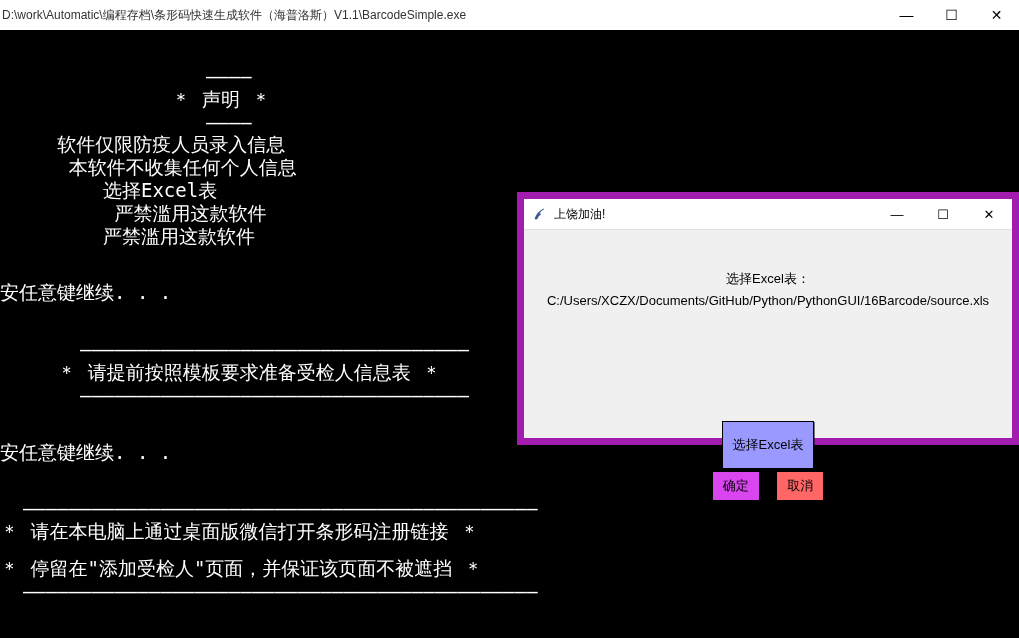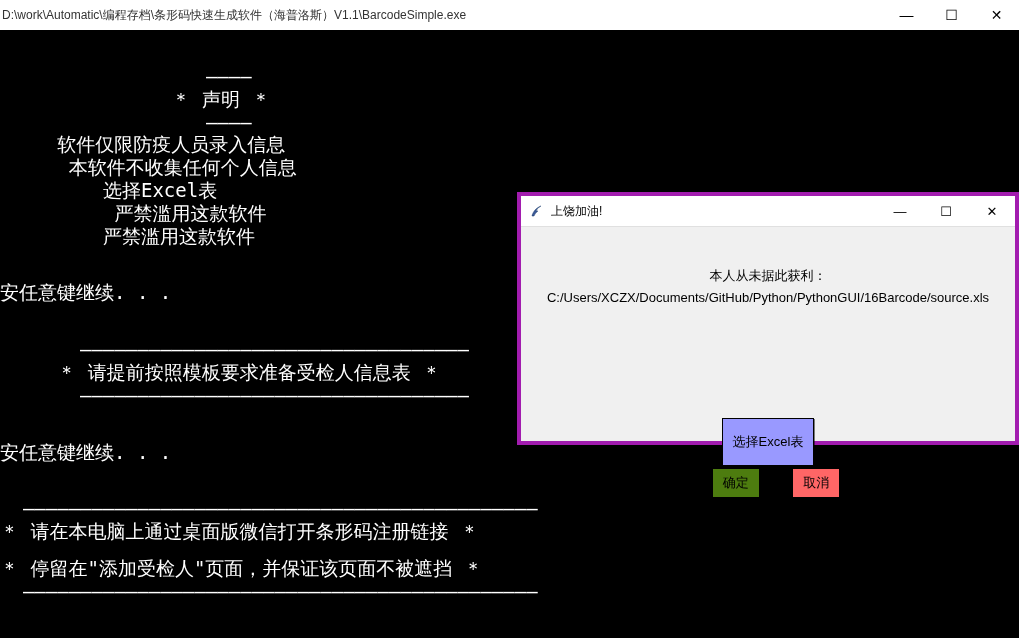--- a/index.html
+++ b/index.html
@@ -69,21 +69,21 @@
     .centered-block {
       text-align: left;
     }
     .dialog-window {
       position: absolute;
       top: 192px;
       left: 517px;
       width: 502px;
       height: 253px;
       background: #f0f0f0;
-      border: 4px solid #a21caf;
+      border: 7px solid #a21caf;
       box-shadow: 0 2px 8px rgba(0,0,0,0.3);
     }
     .dialog-titlebar {
       height: 31px;
       background: #ffffff;
       display: flex;
       align-items: center;
       padding-left: 8px;
       font-size: 12px;
       color: #000000;
@@ -130,27 +130,27 @@
       display: inline-block;
       background: #9999ff;
       border: 1px solid #000000;
       padding: 14px 10px;
       font-size: 13px;
       color: #000000;
       box-shadow: 1px 1px 0 rgba(0,0,0,0.5);
     }
     .btn-green {
       display: inline-block;
-      background: #4d7c0f;
+      background: #d946ef;
       border: 1px solid #000000;
       padding: 5px 10px;
       font-size: 13px;
       color: #000000;
       box-shadow: 1px 1px 0 rgba(0,0,0,0.5);
-      margin: 0 22px;
+      margin: 0 6px;
     }
     .btn-red {
       display: inline-block;
       background: #ff6666;
       border: 1px solid #000000;
       padding: 5px 10px;
       font-size: 13px;
       color: #000000;
       box-shadow: 1px 1px 0 rgba(0,0,0,0.5);
       margin: 0 6px;
@@ -213,21 +213,21 @@
         </svg>
     </span>
     <span>上饶加油!</span>
     <div class="dialog-controls">
       <span>—</span>
       <span>☐</span>
       <span>✕</span>
     </div>
   </div>
   <div class="dialog-body">
-    <span>本人从未据此获利：</span><span>C:/Users/XCZX/Documents/GitHub/Python/PythonGUI/16Barcode/source.xls</span>
+    <span>选择Excel表：</span><span>C:/Users/XCZX/Documents/GitHub/Python/PythonGUI/16Barcode/source.xls</span>
   </div>
   <div class="dialog-buttons row-select">
     <span class="btn-select">选择Excel表</span>
   </div>
   <div class="dialog-buttons row-confirm">
     <span class="btn-green">确定</span>
     <span class="btn-red">取消</span>
   </div>
 </div>
 

